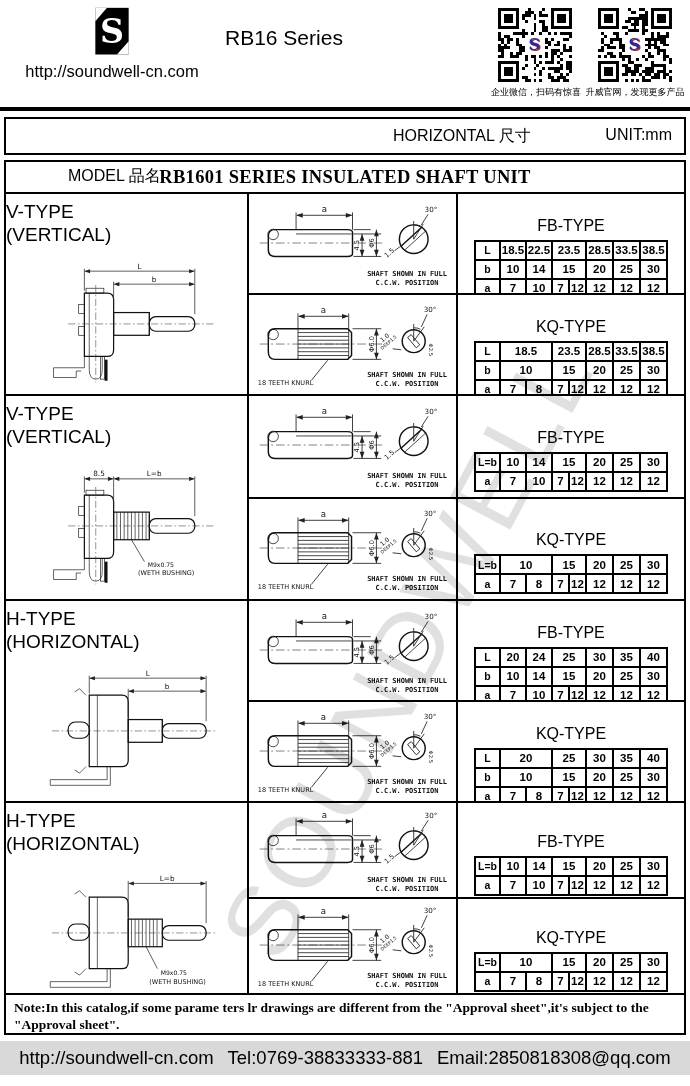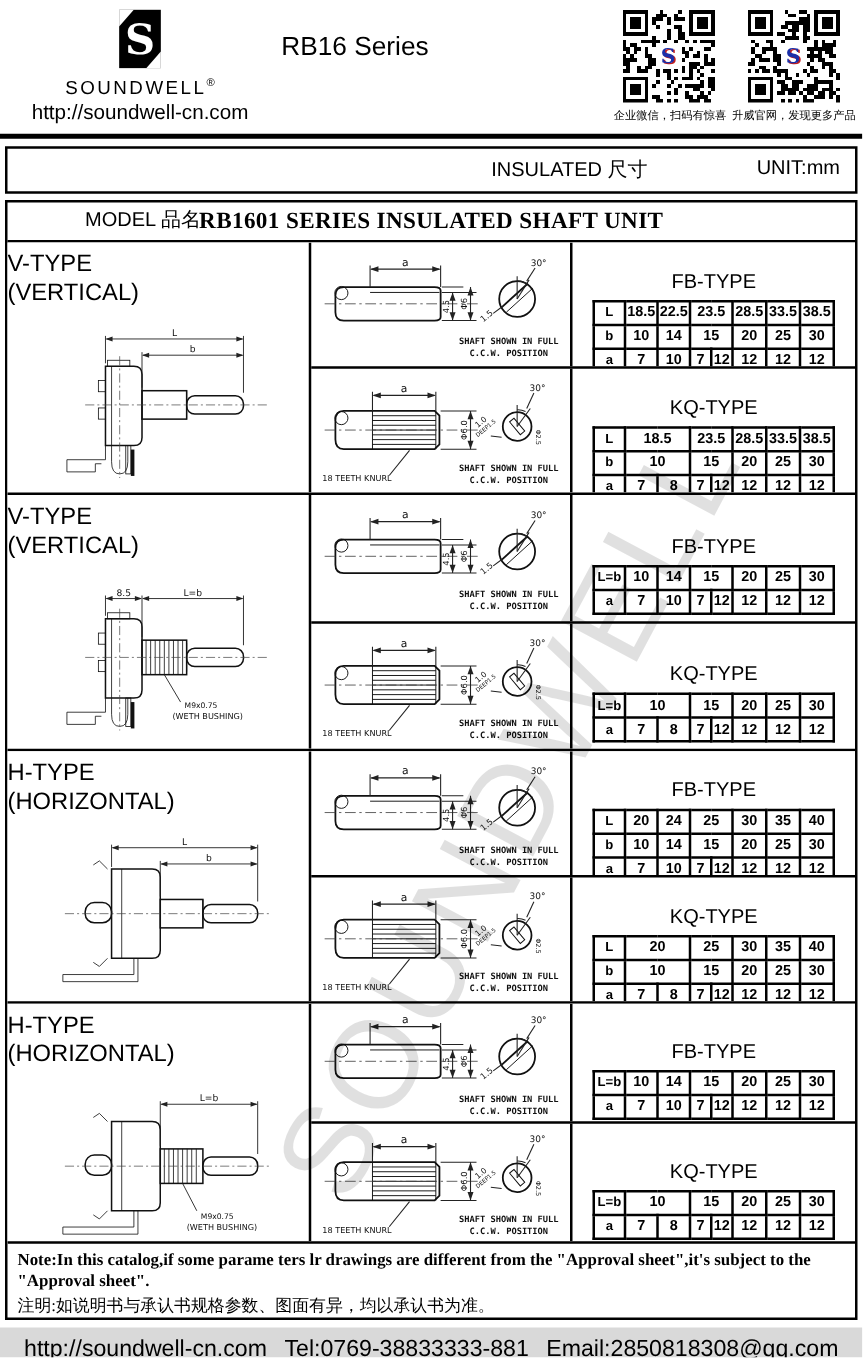--- a/index.html
+++ b/index.html
@@ -70,21 +70,20 @@
 <div class="page">
 
   <header class="hdr">
     <div class="logo-block">
       <svg class="logo-mark" viewBox="0 0 60 64">
         <rect x="10" y="3" width="40" height="56" fill="#000"></rect>
         <path d="M10,3 L24,3 L10,19 Z" fill="#fff"></path>
         <path d="M50,59 L36,59 L50,43 Z" fill="#fff"></path>
         <text x="30" y="45" font-size="40" font-weight="bold" fill="#fff" text-anchor="middle" font-family="DejaVu Serif, serif">S</text>
       </svg>
-      <div class="brand-line"><span>SOUNDWELL</span><sup>®</sup></div>
       <div class="site">http://soundwell-cn.com</div>
     </div>
     <div class="hdr-title">
       <div>RB16 Series</div>
     </div>
     <div class="qr qr1" id="qr1"><svg viewBox="0 0 25 25" shape-rendering="crispEdges">
           <rect x="0" y="0" width="25" height="25" fill="#fff"></rect>
           <g fill="#000">
             <rect x="0" y="0" width="1" height="1"></rect>
             <rect x="1" y="0" width="1" height="1"></rect>
@@ -640,21 +639,21 @@
           <text x="12.3" y="14.3" font-size="5.5" font-weight="bold" text-anchor="middle" fill="#1b2fa8" font-family="DejaVu Serif,serif">S</text>
         </svg></div>
     <div class="qr-cap cap1">企业微信，扫码有惊喜</div>
     <div class="qr-cap cap2">升威官网，发现更多产品</div>
   </header>
 
   <div class="thick-rule"></div>
 
   <div class="model-bar">
     <span class="mb-model">MODEL 品名</span>
-    <span class="mb-dims">INSULATED 尺寸</span>
+    <span class="mb-dims">HORIZONTAL 尺寸</span>
     <span class="mb-unit">UNIT:mm</span>
   </div>
 
   <div class="main-box">
     <div class="title-row">RB1601 SERIES INSULATED SHAFT UNIT</div>
     <div id="sections">
         <div class="section" style="height: 200px;">
           <div class="sec-left">
             <div class="type-title">V-TYPE</div>
             <div class="type-title">(VERTICAL)</div>
@@ -1509,21 +1508,20 @@
                     </tr>
                   </tbody>
                 </table>
               </div>
             </div>
           </div>
         </div>
       </div>
     <div class="note">
       <div class="note-en"><span>Note:In this catalog,if some parame ters lr drawings are different from the "Approval sheet",it's subject to the</span><br><span>"Approval sheet".</span></div>
-      <div class="note-cn">注明:如说明书与承认书规格参数、图面有异，均以承认书为准。</div>
     </div>
   </div>
 
   <div class="footer">
     <span>http://soundwell-cn.com</span>
     <span>Tel:0769-38833333-881</span>
     <span>Email:2850818308@qq.com</span>
   </div>
 
   <div class="watermark">SOUNDWELL</div>

